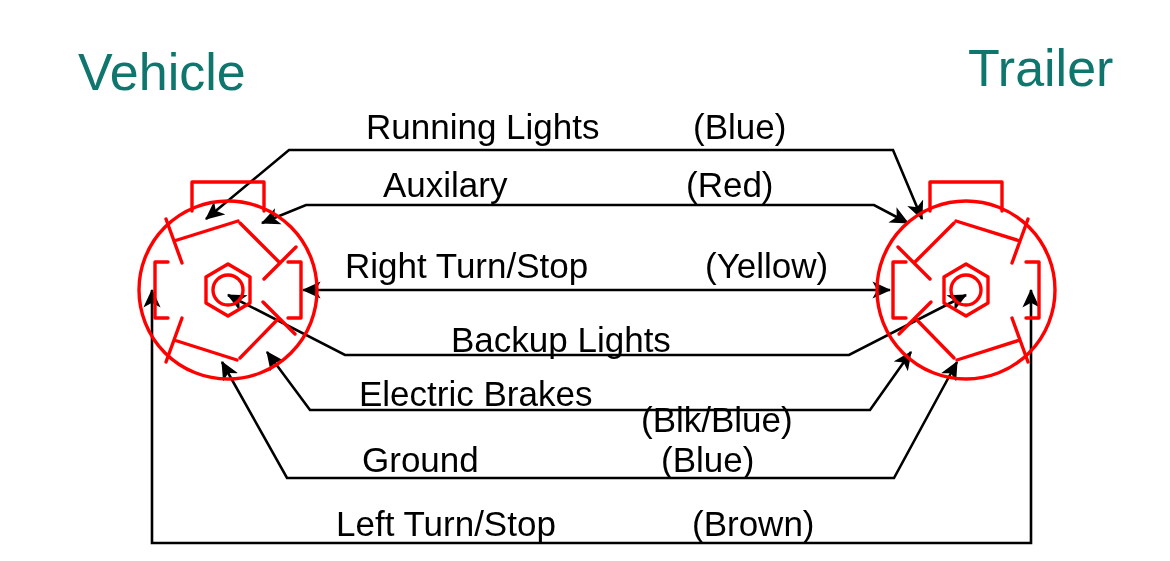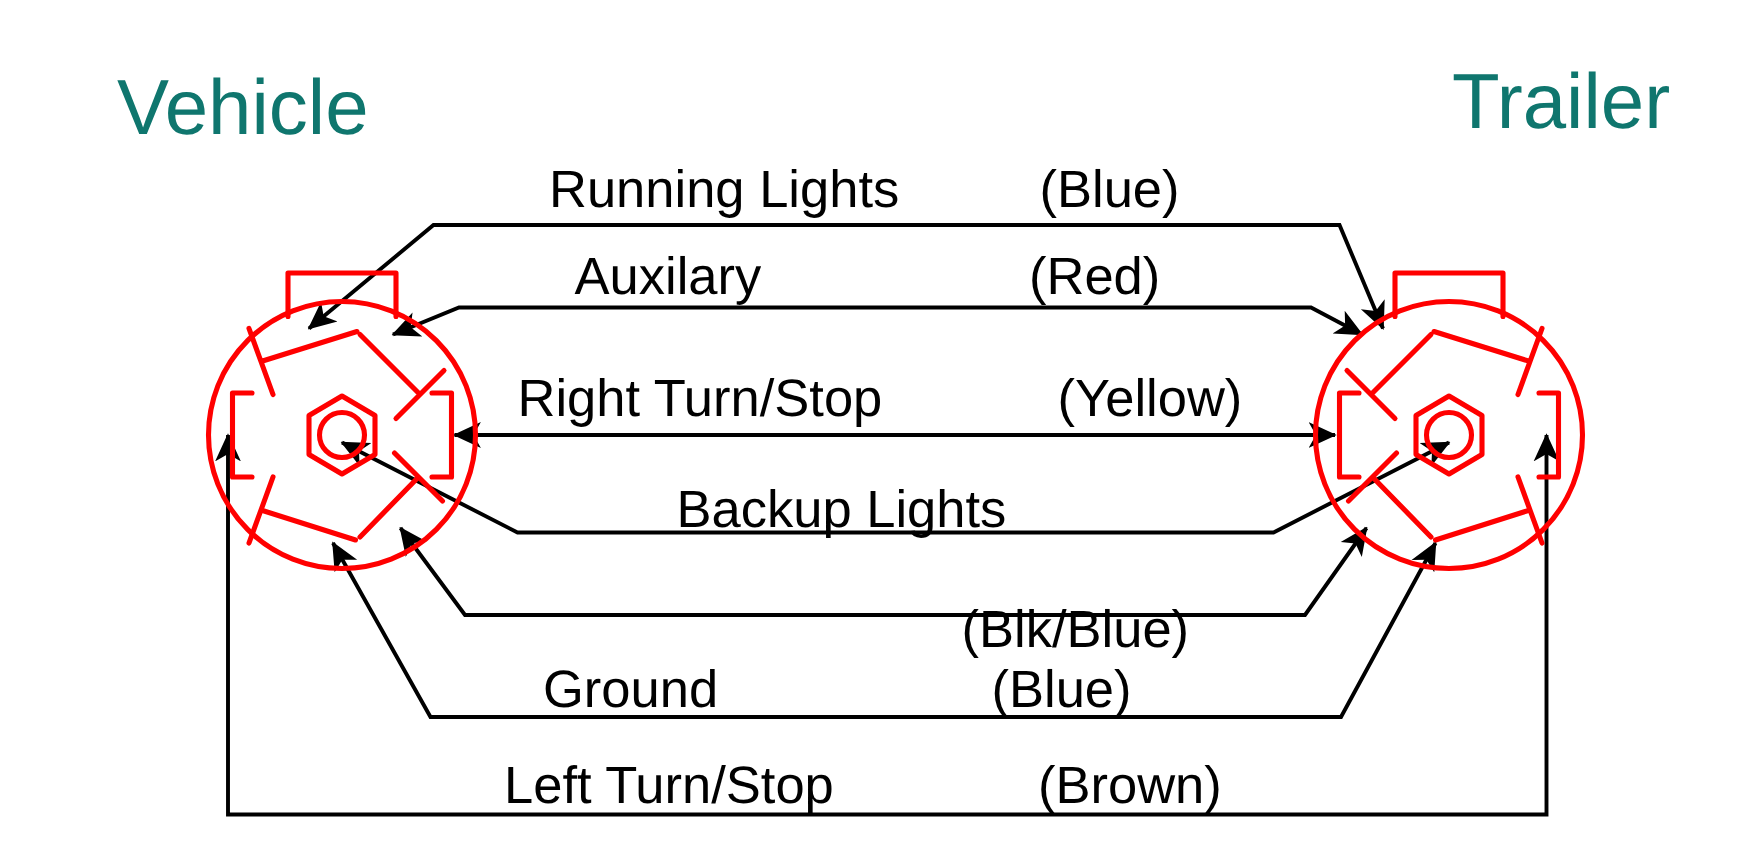--- a/index.html
+++ b/index.html
@@ -41,20 +41,21 @@
 
   <div class="wire-name" style="left:383px;top:167px;text-align:center;">Auxilary</div>
   <div class="wire-color" style="left:686px;top:167px;">(Red)</div>
 
   <div class="wire-name" style="left:345px;top:248px;">Right Turn/Stop</div>
   <div class="wire-color" style="left:705px;top:248px;">(Yellow)</div>
 
   <div class="wire-name" style="left:451px;top:322px;">Backup Lights</div>
   <div class="wire-color" style="left:700px;top:321px;"></div>
 
+  <div class="wire-name" style="left:359px;top:376px;">Electric Brakes</div>
   <div class="wire-color" style="left:641px;top:376px;margin-top:26px;">(Blk/Blue)</div>
 
   <div class="wire-name" style="left:362px;top:442px;">Ground</div>
   <div class="wire-color" style="left:661px;top:442px;">(Blue)</div>
 
   <div class="wire-name" style="left:336px;top:506px;">Left Turn/Stop</div>
   <div class="wire-color" style="left:692px;top:506px;">(Brown)</div>
 
   <svg id="diagram" viewBox="0 0 1170 561">
     <defs>

